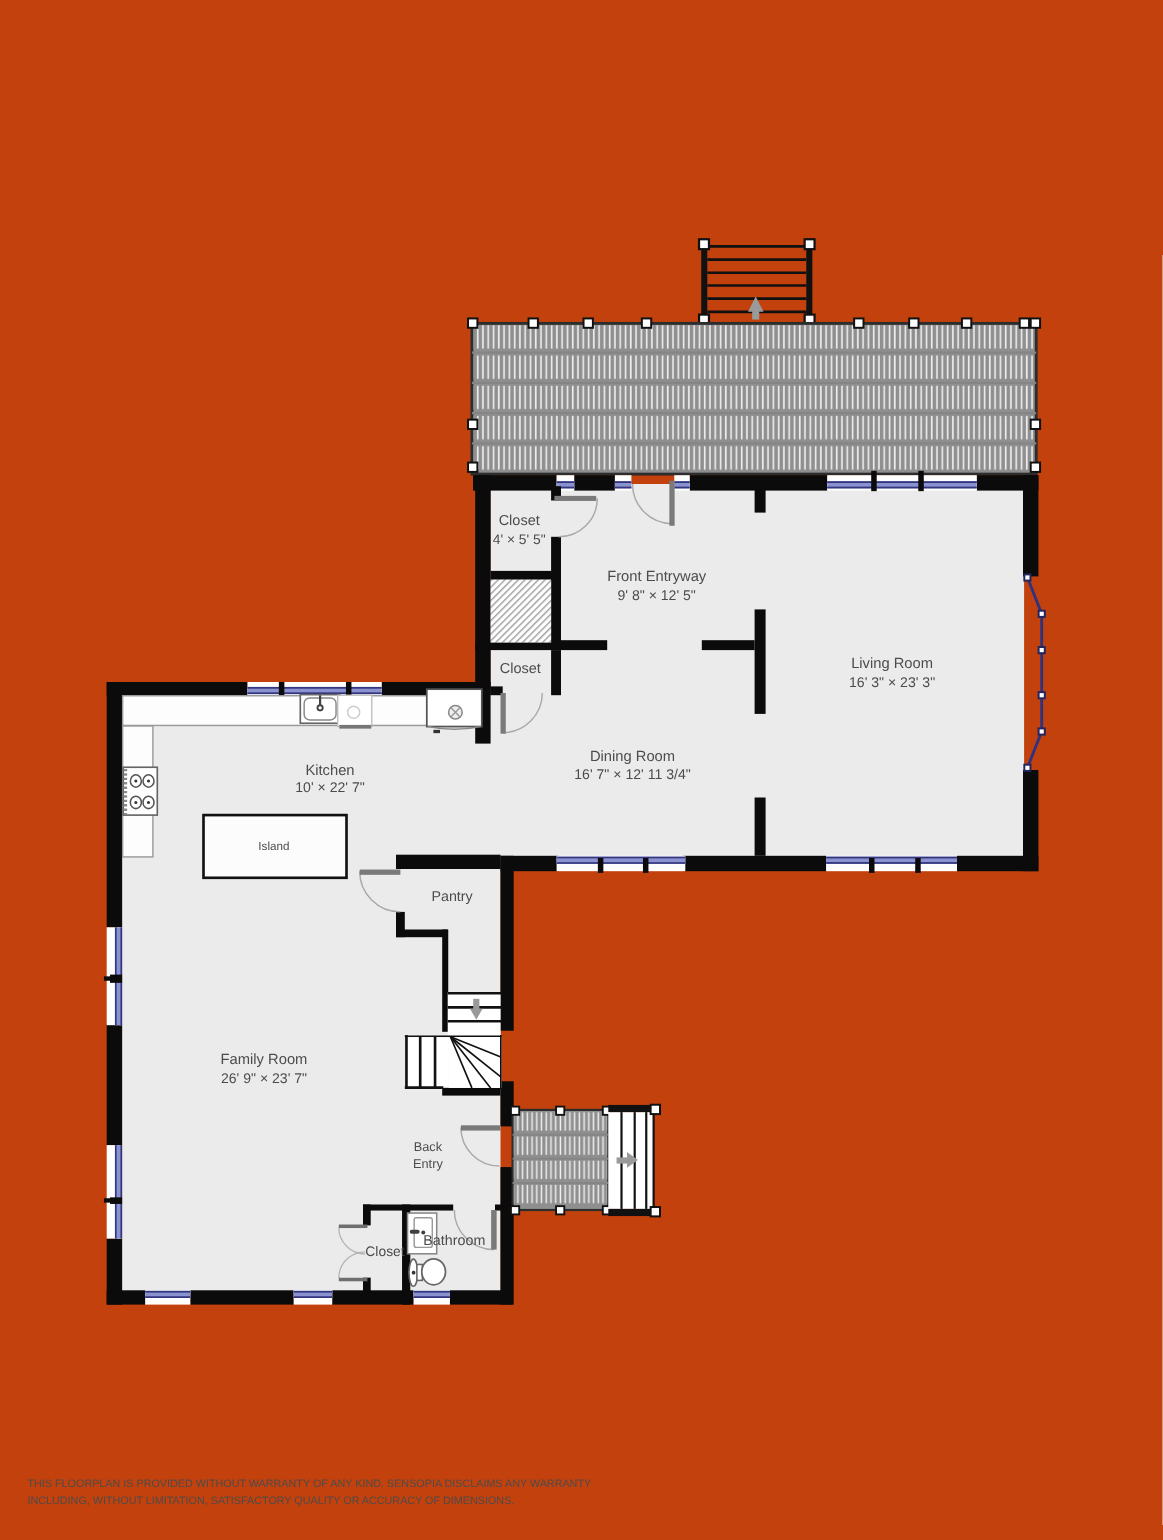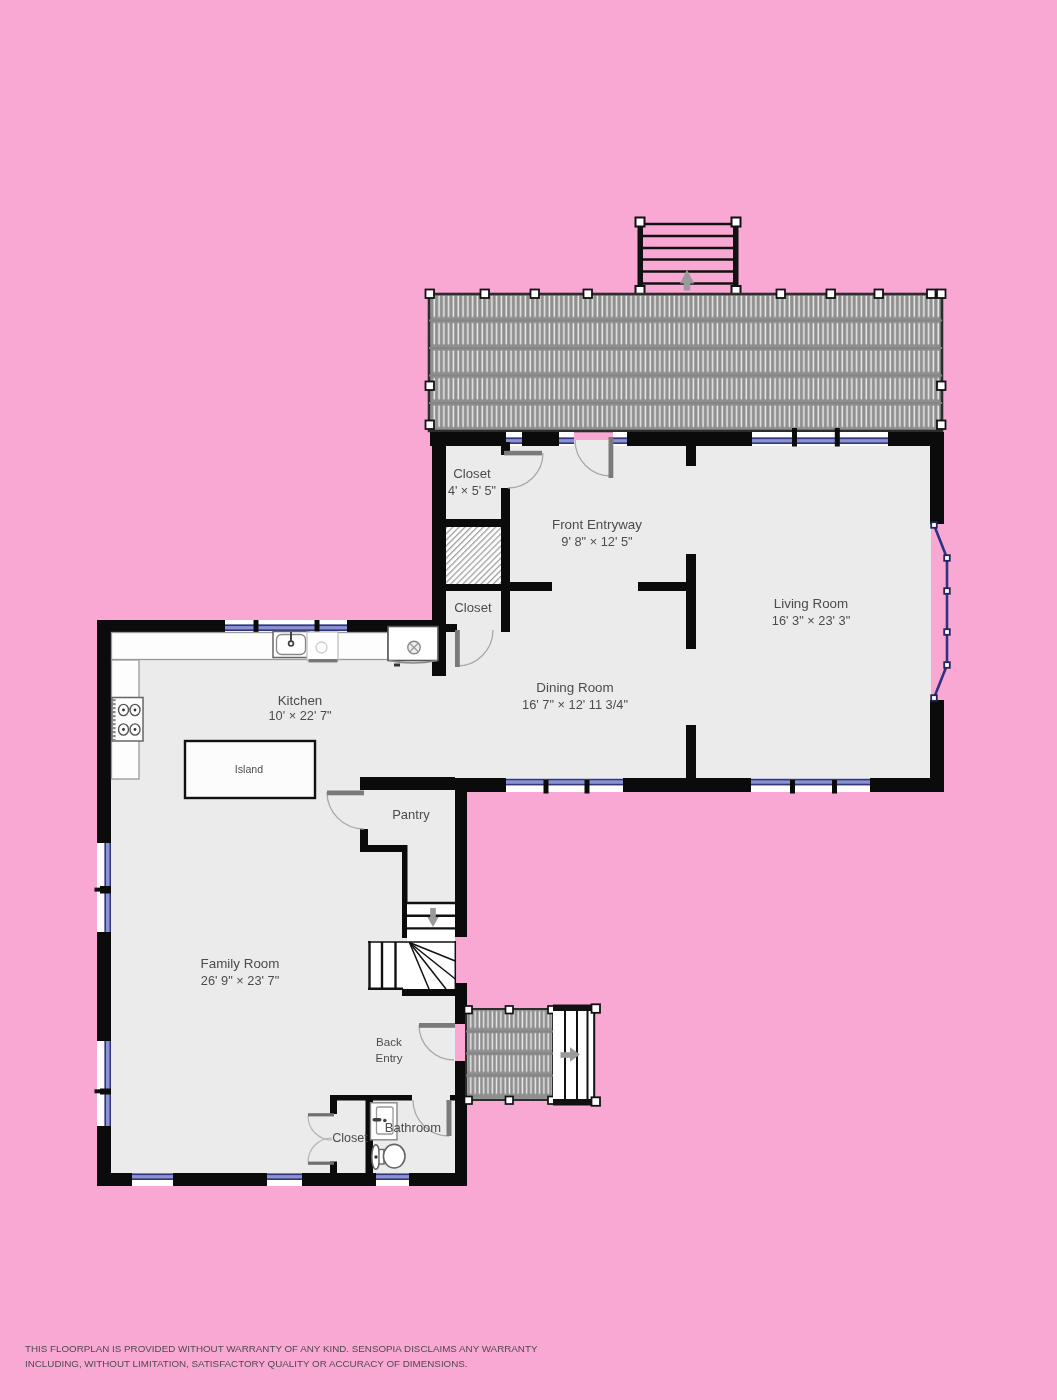--- a/index.html
+++ b/index.html
@@ -1,16 +1,16 @@
 <!DOCTYPE html>
 <html><head>
 <meta charset="utf-8">
 <style>
   html,body{margin:0;padding:0;background:#ffffff;}
-  .page{position:relative;width:1057px;height:1400px;background:#f9a8d4;overflow:hidden;}
+  .page{position:relative;width:1057px;height:1400px;background:#c2410c;overflow:hidden;}
   svg{display:block;}
   text{font-family:"Liberation Sans",sans-serif;fill:#4c4c4c;}
 </style>
 </head>
 <body>
 <div class="page">
 <svg width="1057" height="1400" viewBox="0 0 1057 1400">
 <defs>
   <pattern id="deckboards" width="4.8" height="27.5" patternUnits="userSpaceOnUse" patternTransform="translate(0,294)">
     <rect width="4.8" height="27.5" fill="#8f8f8f"></rect>

